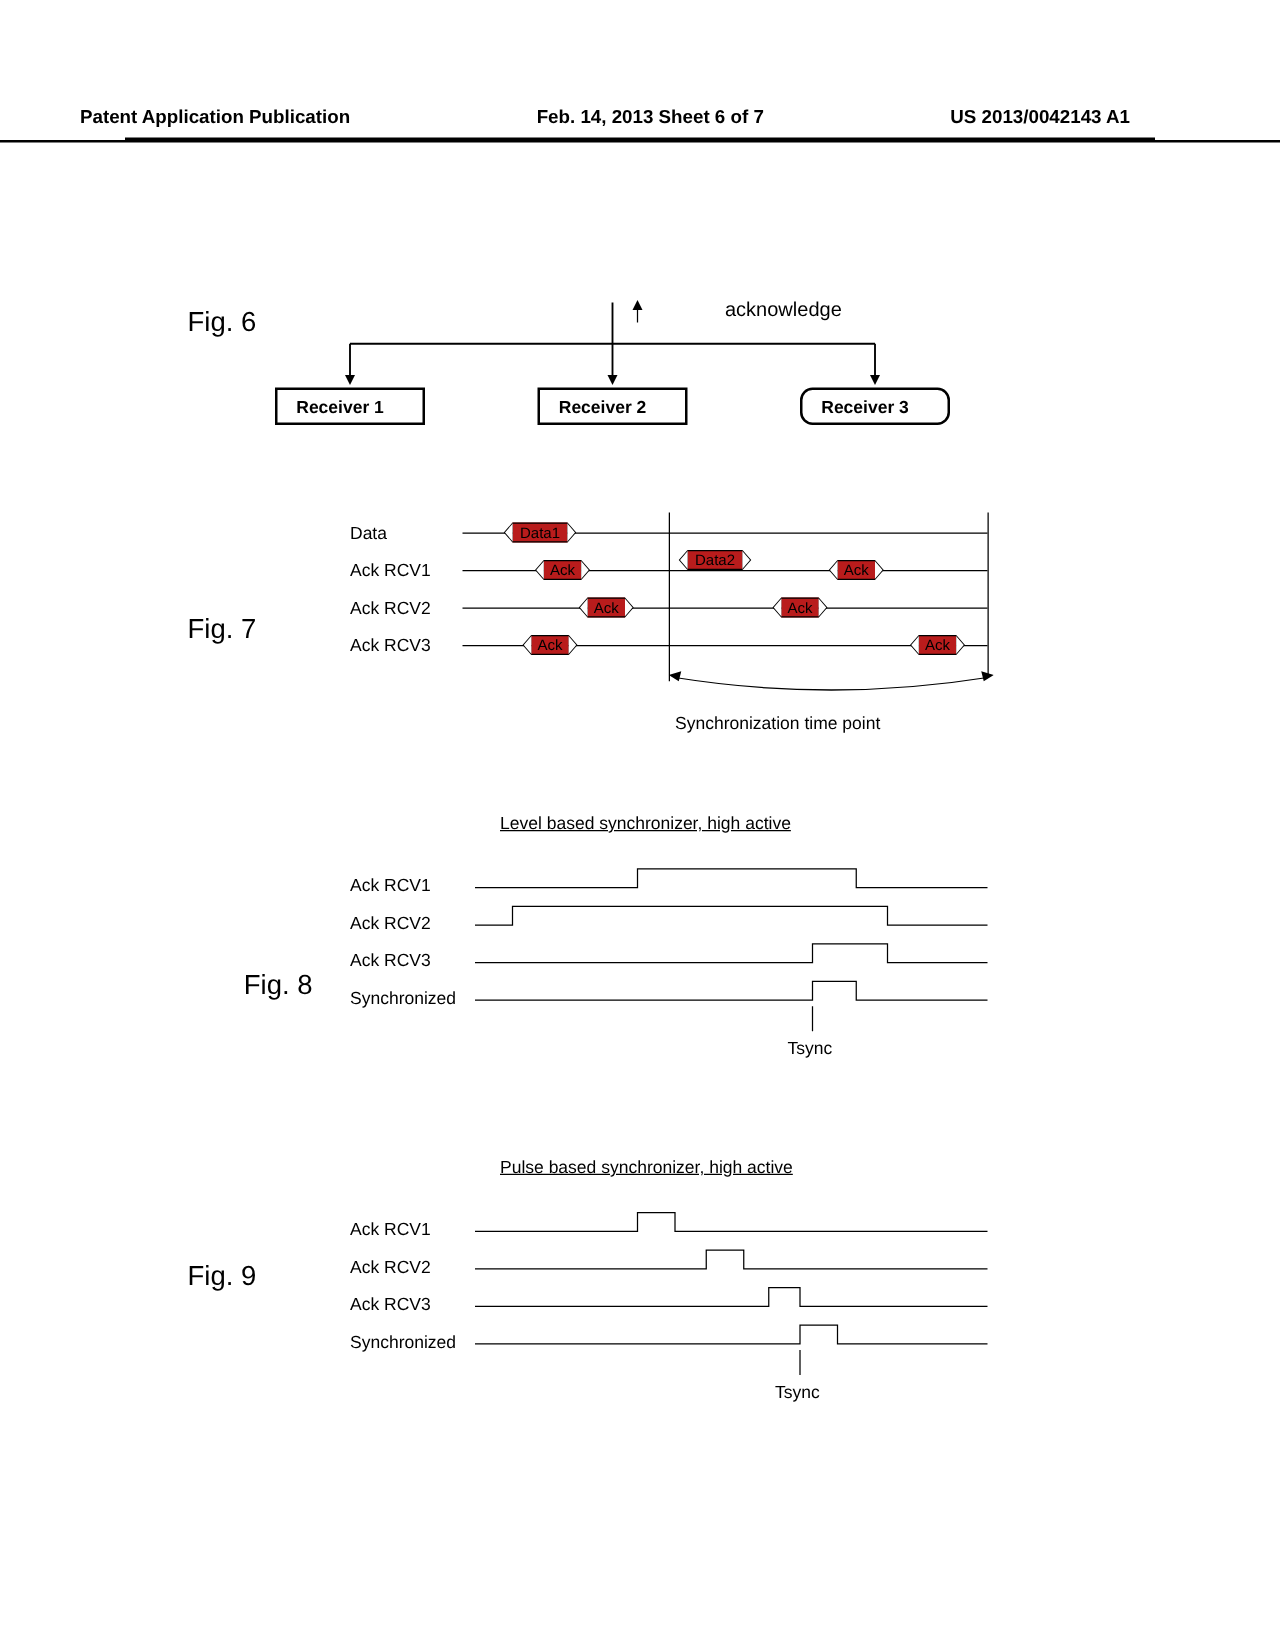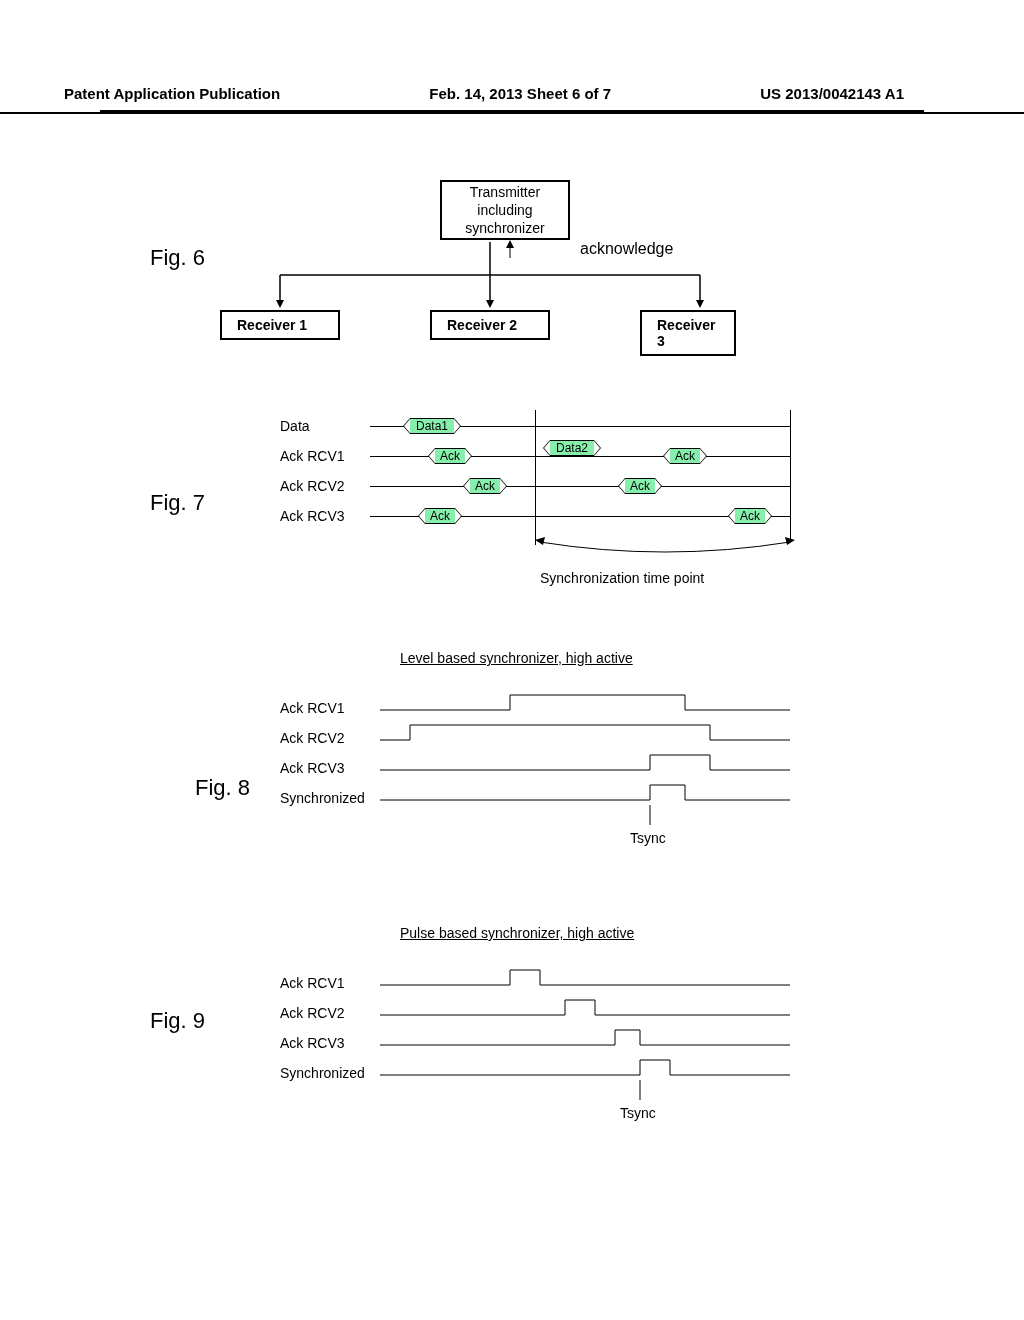--- a/index.html
+++ b/index.html
@@ -68,21 +68,21 @@
     .receiver-box {
       position: absolute;
       border: 2px solid black;
       padding: 5px 15px;
       font-size: 14px;
       top: 130px;
       font-weight: bold;
     }
     .rcv1 { left: 70px; width: 120px; }
     .rcv2 { left: 280px; width: 120px; }
-    .rcv3 { left: 490px; width: 96px; }
+    .rcv3 { left: 490px; width: 120px; border-radius: 10px; }
     
     
     .fig7 {
       position: absolute;
       top: 410px;
       left: 150px;
       width: 720px;
       height: 210px;
     }
     .signal-label {
@@ -90,21 +90,21 @@
       font-size: 14px;
     }
     .signal-line {
       position: absolute;
       height: 1px;
       background: black;
     }
     .hex {
       position: absolute;
       font-size: 12px;
-      background: #86efac;
+      background: #b91c1c;
       border-top: 1px solid black;
       border-bottom: 1px solid black;
       height: 16px;
       line-height: 14px;
       text-align: center;
     }
     .hex .tri-l {
       position: absolute;
       left: -7px;
       top: -1px;
@@ -167,25 +167,20 @@
 
 <div class="header">
   <span>Patent Application Publication</span>
   <span>Feb. 14, 2013  Sheet 6 of 7</span>
   <span>US 2013/0042143 A1</span>
 </div>
 <div class="header-line"></div>
 
 <div class="fig-label" style="top:245px; left:150px;">Fig. 6</div>
 <div class="fig6">
-  <div class="transmitter-box">
-    <span style="white-space:pre-line;">Transmitter
-including
-synchronizer</span>
-  </div>
   <span class="ack-label">acknowledge</span>
 
   <svg style="position:absolute; left:0; top:0; width:720px; height:180px;">
 
     <line x1="360" y1="78" x2="360" y2="62" stroke="black" stroke-width="1"></line>
     <polygon points="360,60 356,68 364,68" fill="black"></polygon>
 
     <line x1="130" y1="95" x2="550" y2="95" stroke="black" stroke-width="1.5"></line>
 
     <line x1="340" y1="62" x2="340" y2="95" stroke="black" stroke-width="1.5"></line>

